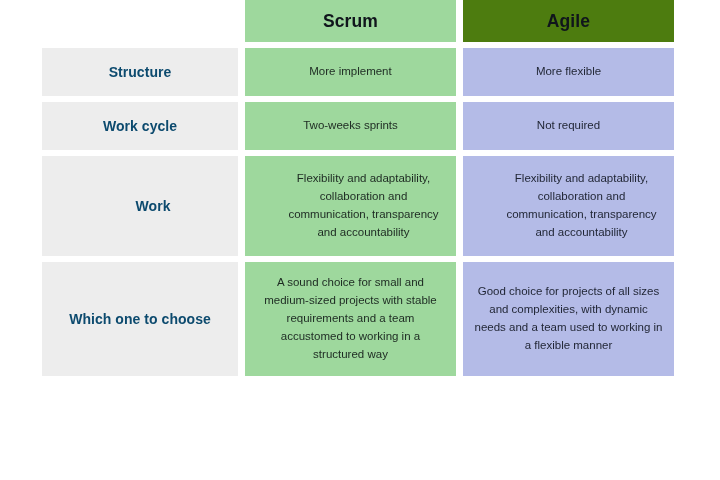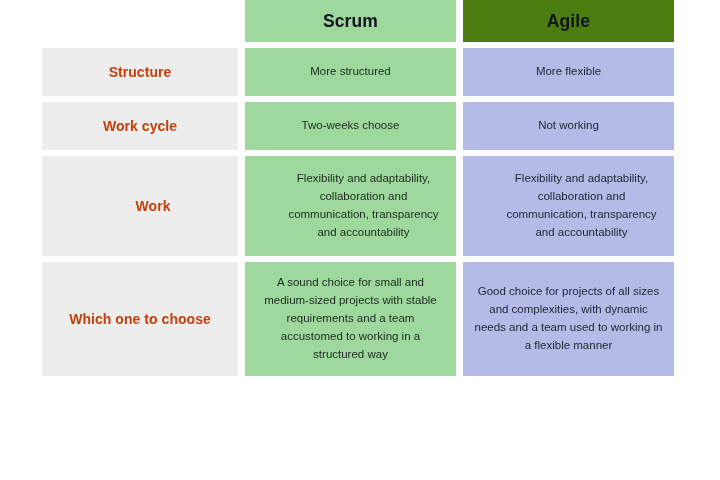--- a/index.html
+++ b/index.html
@@ -60,21 +60,21 @@
     box-sizing: border-box;
   }
   .head-scrum { background: #9ed89d; }
   .head-agile { background: #4d7c0f; }
 
   
   .label-cell {
     background: #ededed;
     font-size: 14px;
     font-weight: bold;
-    color: #c2410c;
+    color: #0c4a6e;
     letter-spacing: 0.05px;
   }
   .scrum-cell {
     background: #9ed89d;
     font-size: 11.5px;
     color: #1d2a22;
     line-height: 1.55;
   }
   .agile-cell {
     background: #b4bbe7;
@@ -110,33 +110,33 @@
       <tr>
         <th class="corner-cell"></th>
         <th class="head-cell head-scrum">Scrum</th>
         <th class="head-cell head-agile">Agile</th>
       </tr>
     </thead>
     <tbody>
       <tr class="row-structure">
         <td class="label-cell">Structure</td>
         <td class="scrum-cell">
-            <span class="cell-text">More structured</span>
+            <span class="cell-text">More implement</span>
           </td>
         <td class="agile-cell">
             <span class="cell-text">More flexible</span>
           </td>
       </tr>
       <tr class="row-workcycle">
         <td class="label-cell">Work cycle</td>
         <td class="scrum-cell">
-            <span class="cell-text">Two-weeks choose</span>
+            <span class="cell-text">Two-weeks sprints</span>
           </td>
         <td class="agile-cell">
-            <span class="cell-text">Not working</span>
+            <span class="cell-text">Not required</span>
           </td>
       </tr>
       <tr class="row-pros">
         <td class="label-cell">Work</td>
         <td class="scrum-cell">
             <span class="cell-text">Flexibility and adaptability, collaboration and communication, transparency and accountability</span>
           </td>
         <td class="agile-cell">
             <span class="cell-text">Flexibility and adaptability, collaboration and communication, transparency and accountability</span>
           </td>

